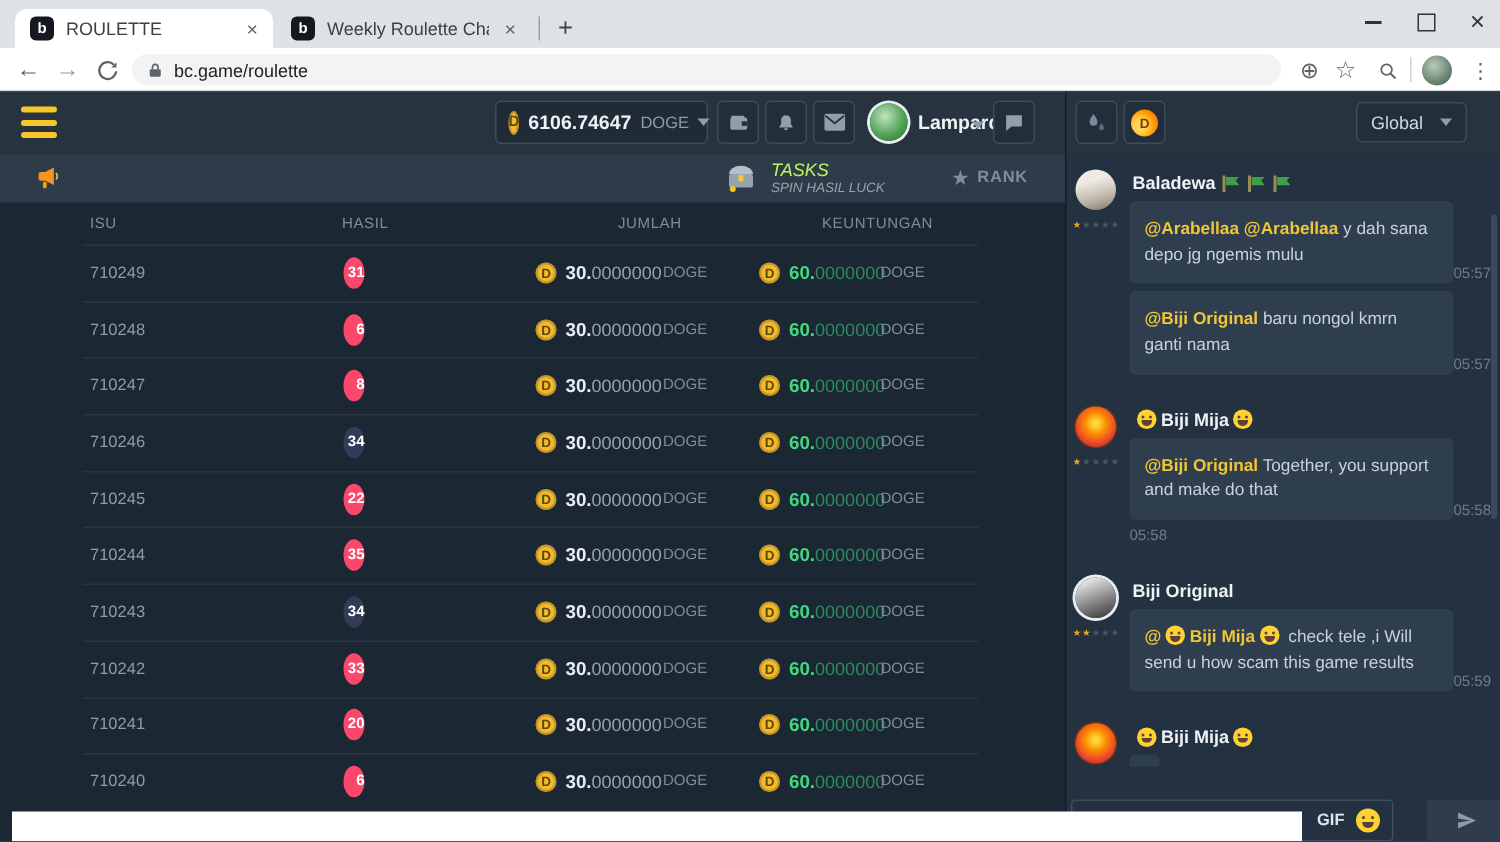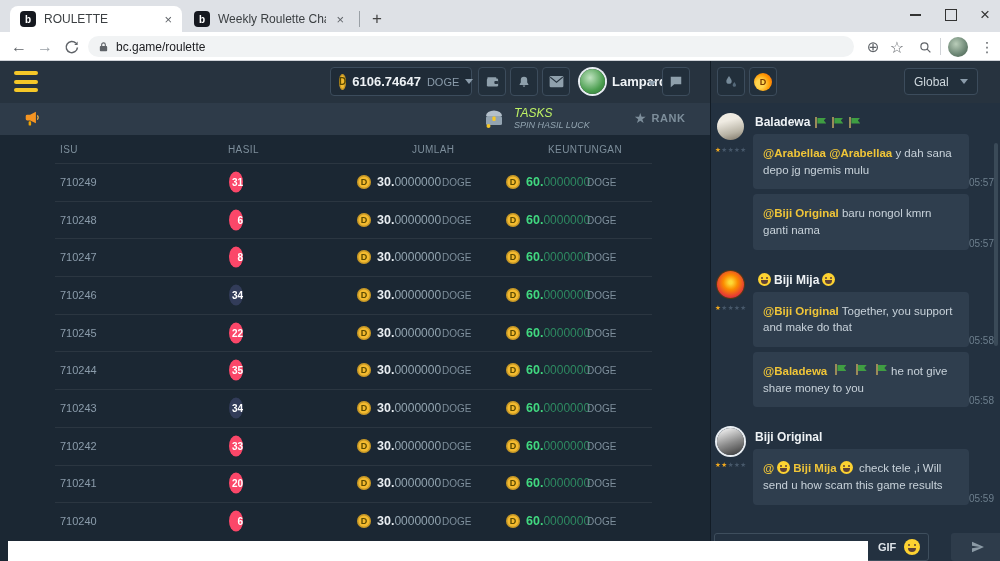--- a/index.html
+++ b/index.html
@@ -487,27 +487,20 @@
               <i class="egrin"></i>
             </div>
             <div class="msg-row">
               <div class="bubble">
                 <span class="mention">@Biji Original</span>
                 <span>Together, you support and make do that</span>
               </div>
               <span class="mtime">05:58</span>
             </div>
             <div class="msg-row">
-              <div class="bubble">
-                <span class="mention">@Baladewa</span>
-                <span class="flag"></span>
-                <span class="flag"></span>
-                <span class="flag"></span>
-                <span>he not give share money to you</span>
-              </div>
               <span class="mtime">05:58</span>
             </div>
           </div>
         </div>
 
         <div class="cgroup">
           <div class="gleft">
             <span class="cavatar av-original"></span>
             <span class="stars"><em class="on">★★</em><em class="off">★★★</em></span>
           </div>

